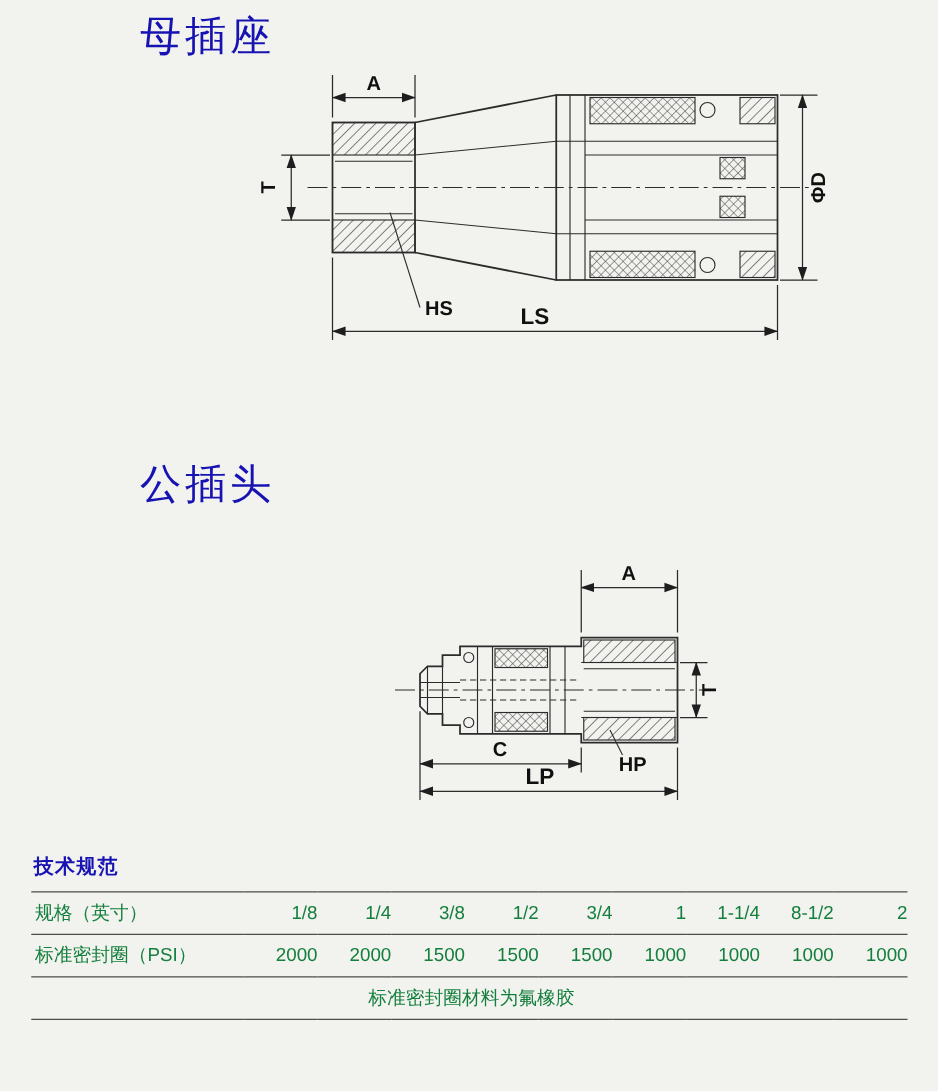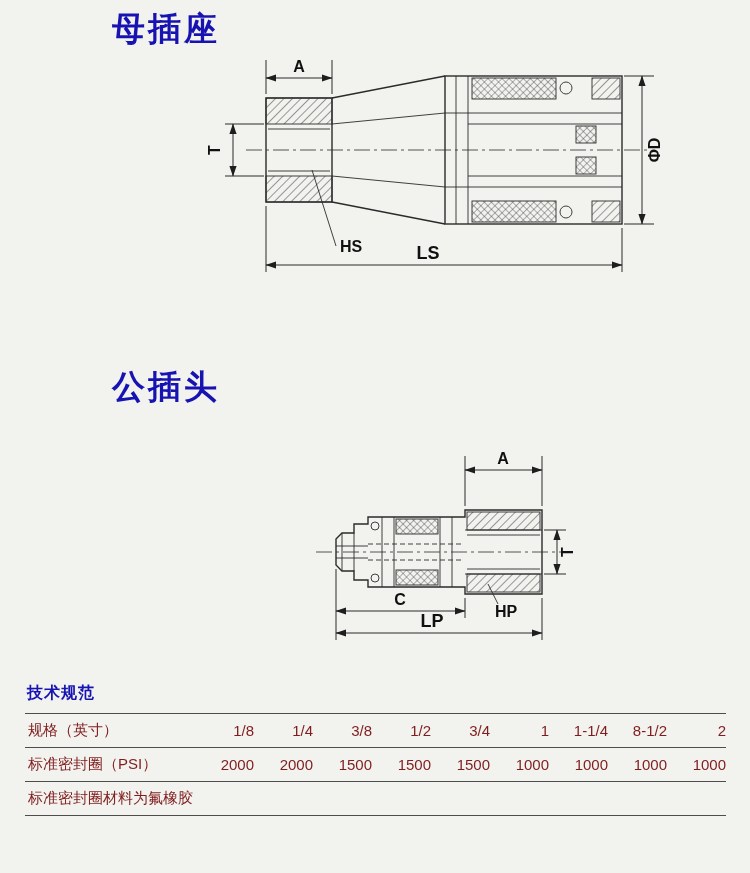--- a/index.html
+++ b/index.html
@@ -3,21 +3,21 @@
 <meta charset="utf-8">
 <style>
   *{box-sizing:border-box;}
   html,body{margin:0;padding:0;}
   body{
     width:750px;height:873px;position:relative;overflow:hidden;
     background:#f2f2ef;
     font-family:"Liberation Sans","DejaVu Sans",sans-serif;
   }
   .sec-title{
-    position:absolute;color:#1712b2;font-weight:bold;font-size:33px;
+    position:absolute;color:#1712b2;font-weight:normal;font-size:33px;
     letter-spacing:3px;line-height:1;
   }
   #title-female{left:112px;top:12px;}
   #title-male{left:112px;top:370px;}
   #specs-title{
     position:absolute;left:27px;top:683px;color:#1712b2;
     font-size:16px;font-weight:bold;letter-spacing:1px;
   }
   #drawings{position:absolute;left:0;top:0;}
   
@@ -27,29 +27,29 @@
   .cl{fill:none;stroke:#2b2b2b;stroke-width:0.8;stroke-dasharray:16 4 3 4;}
   .hA{fill:url(#hatch);stroke:#2b2b2b;stroke-width:0.9;}
   .hB{fill:url(#xhatch);stroke:#2b2b2b;stroke-width:0.9;}
   .dash{stroke-dasharray:5 3;}
   .dimtxt{font-family:"Liberation Sans",sans-serif;font-weight:bold;font-size:16px;fill:#101010;}
   .dimtxt.big{font-size:18px;}
   
   .specs{
     position:absolute;left:25px;top:713px;width:701px;
     border-collapse:collapse;table-layout:fixed;
-    font-size:15px;color:#7f1d1d;
+    font-size:15px;color:#15803d;
   }
   .specs td{
     border-top:1px solid #4d4d4d;
     padding:7px 0;text-align:right;white-space:nowrap;
   }
   .specs tr.last td{border-bottom:1px solid #4d4d4d;}
   .specs td.rowhead{text-align:left;padding-left:3px;}
-  .specs td.note{text-align:left;padding-left:3px;}
+  .specs td.note{text-align:center;padding-left:3px;}
 </style>
 </head>
 <body>
 
 <div>
 
   <div class="sec-title" id="title-female">母插座</div>
   <div class="sec-title" id="title-male">公插头</div>
   <div id="specs-title">技术规范</div>
 

